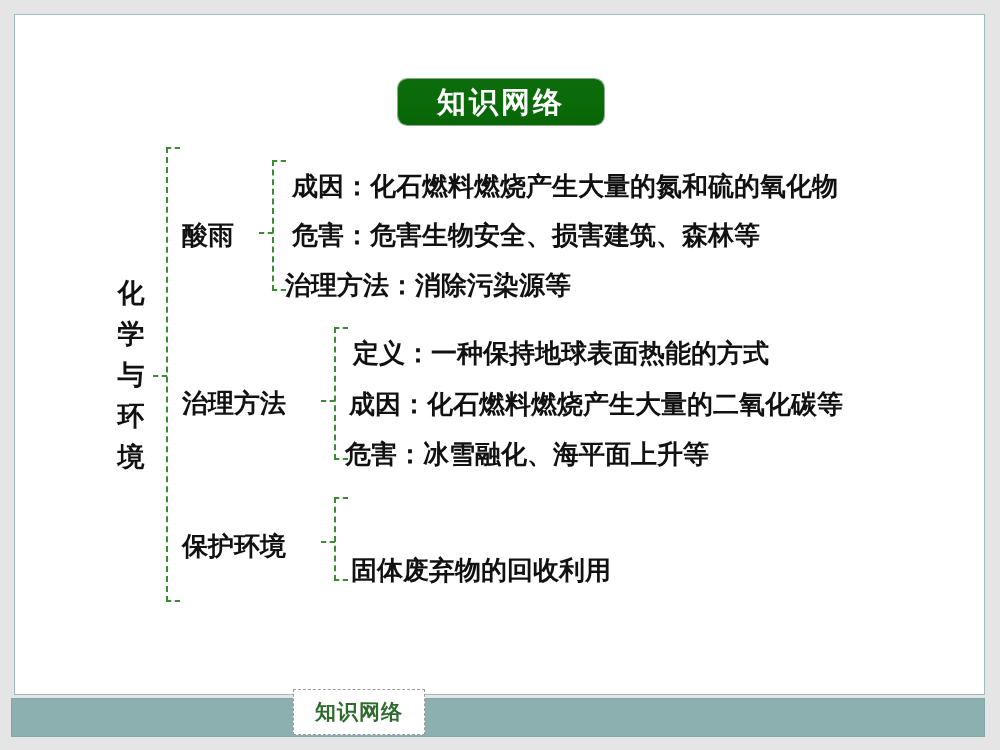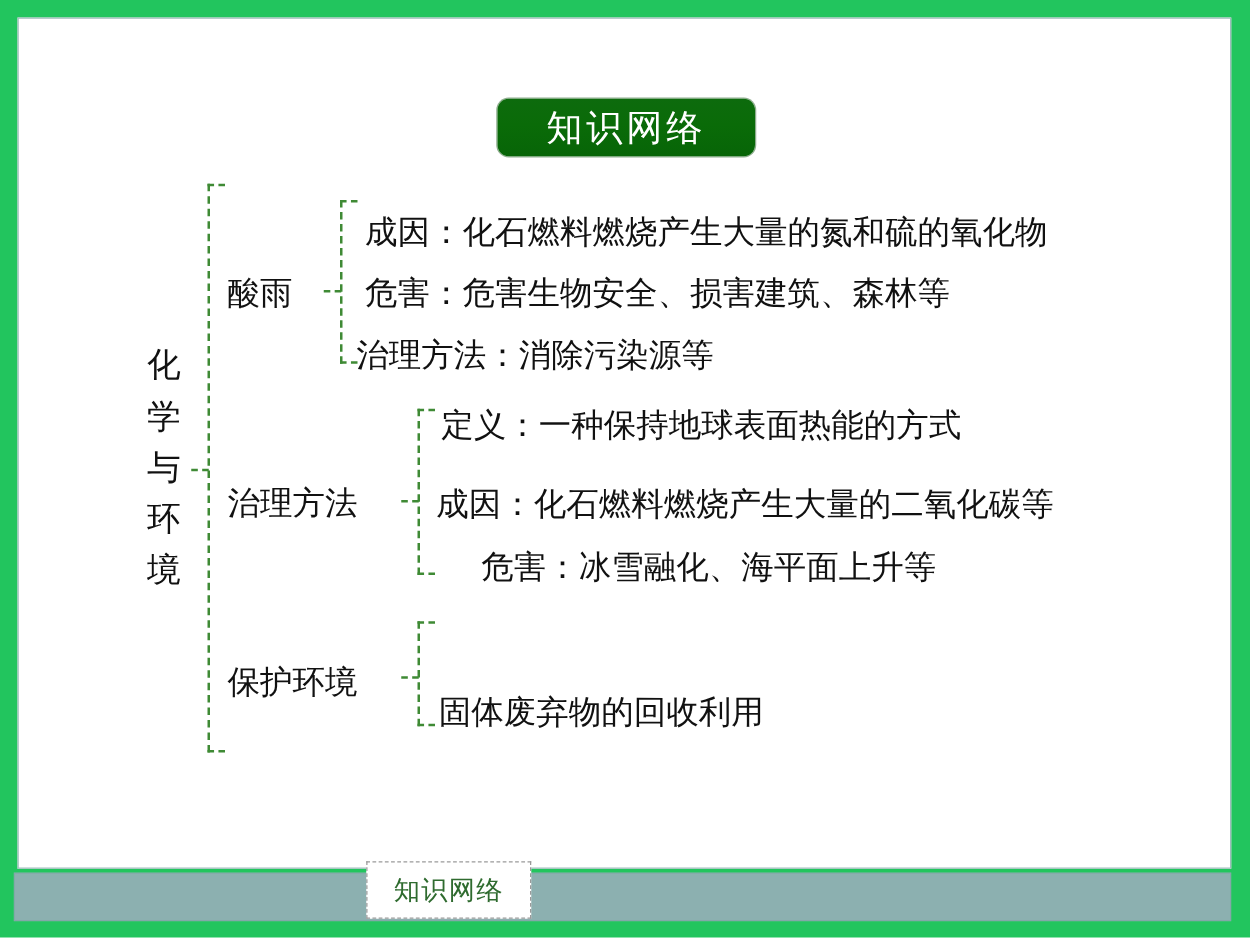--- a/index.html
+++ b/index.html
@@ -11,21 +11,22 @@
     height: 750px;
     background: #ffffff;
     font-family: "DejaVu Sans", "Liberation Sans", sans-serif;
     overflow: hidden;
   }
 
   #slide {
     position: relative;
     width: 1000px;
     height: 750px;
-    background: #22c55e;
+    background: #e5e5e5;
+    font-weight: bold;
   }
 
   
   #slide-frame {
     position: absolute;
     left: 14px;
     top: 14px;
     width: 971px;
     height: 681px;
     border: 1px solid #9fbcbc;
@@ -187,23 +188,23 @@
 
   <div class="node-label" style="left:182px; top:390px;">治理方法</div>
 
   <div class="bracket" style="left:334px; top:327px; height:133px;">
     <div class="spine"></div>
     <div class="cap cap-top"></div>
     <div class="cap cap-bottom"></div>
     <div class="tick" style="top:73px;"></div>
   </div>
 
-  <div class="leaf" style="left:353px; top:328px;text-align:right;">定义：一种保持地球表面热能的方式</div>
+  <div class="leaf" style="left:353px; top:340px;text-align:right;">定义：一种保持地球表面热能的方式</div>
   <div class="leaf" style="left:349px; top:391px;">成因：化石燃料燃烧产生大量的二氧化碳等</div>
-  <div class="leaf" style="left:345px; top:441px;margin-left:40px;">危害：冰雪融化、海平面上升等</div>
+  <div class="leaf" style="left:345px; top:441px;">危害：冰雪融化、海平面上升等</div>
 
   <div class="node-label" style="left:182px; top:533px;">保护环境</div>
 
   <div class="bracket" style="left:334px; top:497px; height:84px;">
     <div class="spine"></div>
     <div class="cap cap-top"></div>
     <div class="cap cap-bottom"></div>
     <div class="tick" style="top:44px;"></div>
   </div>
 

